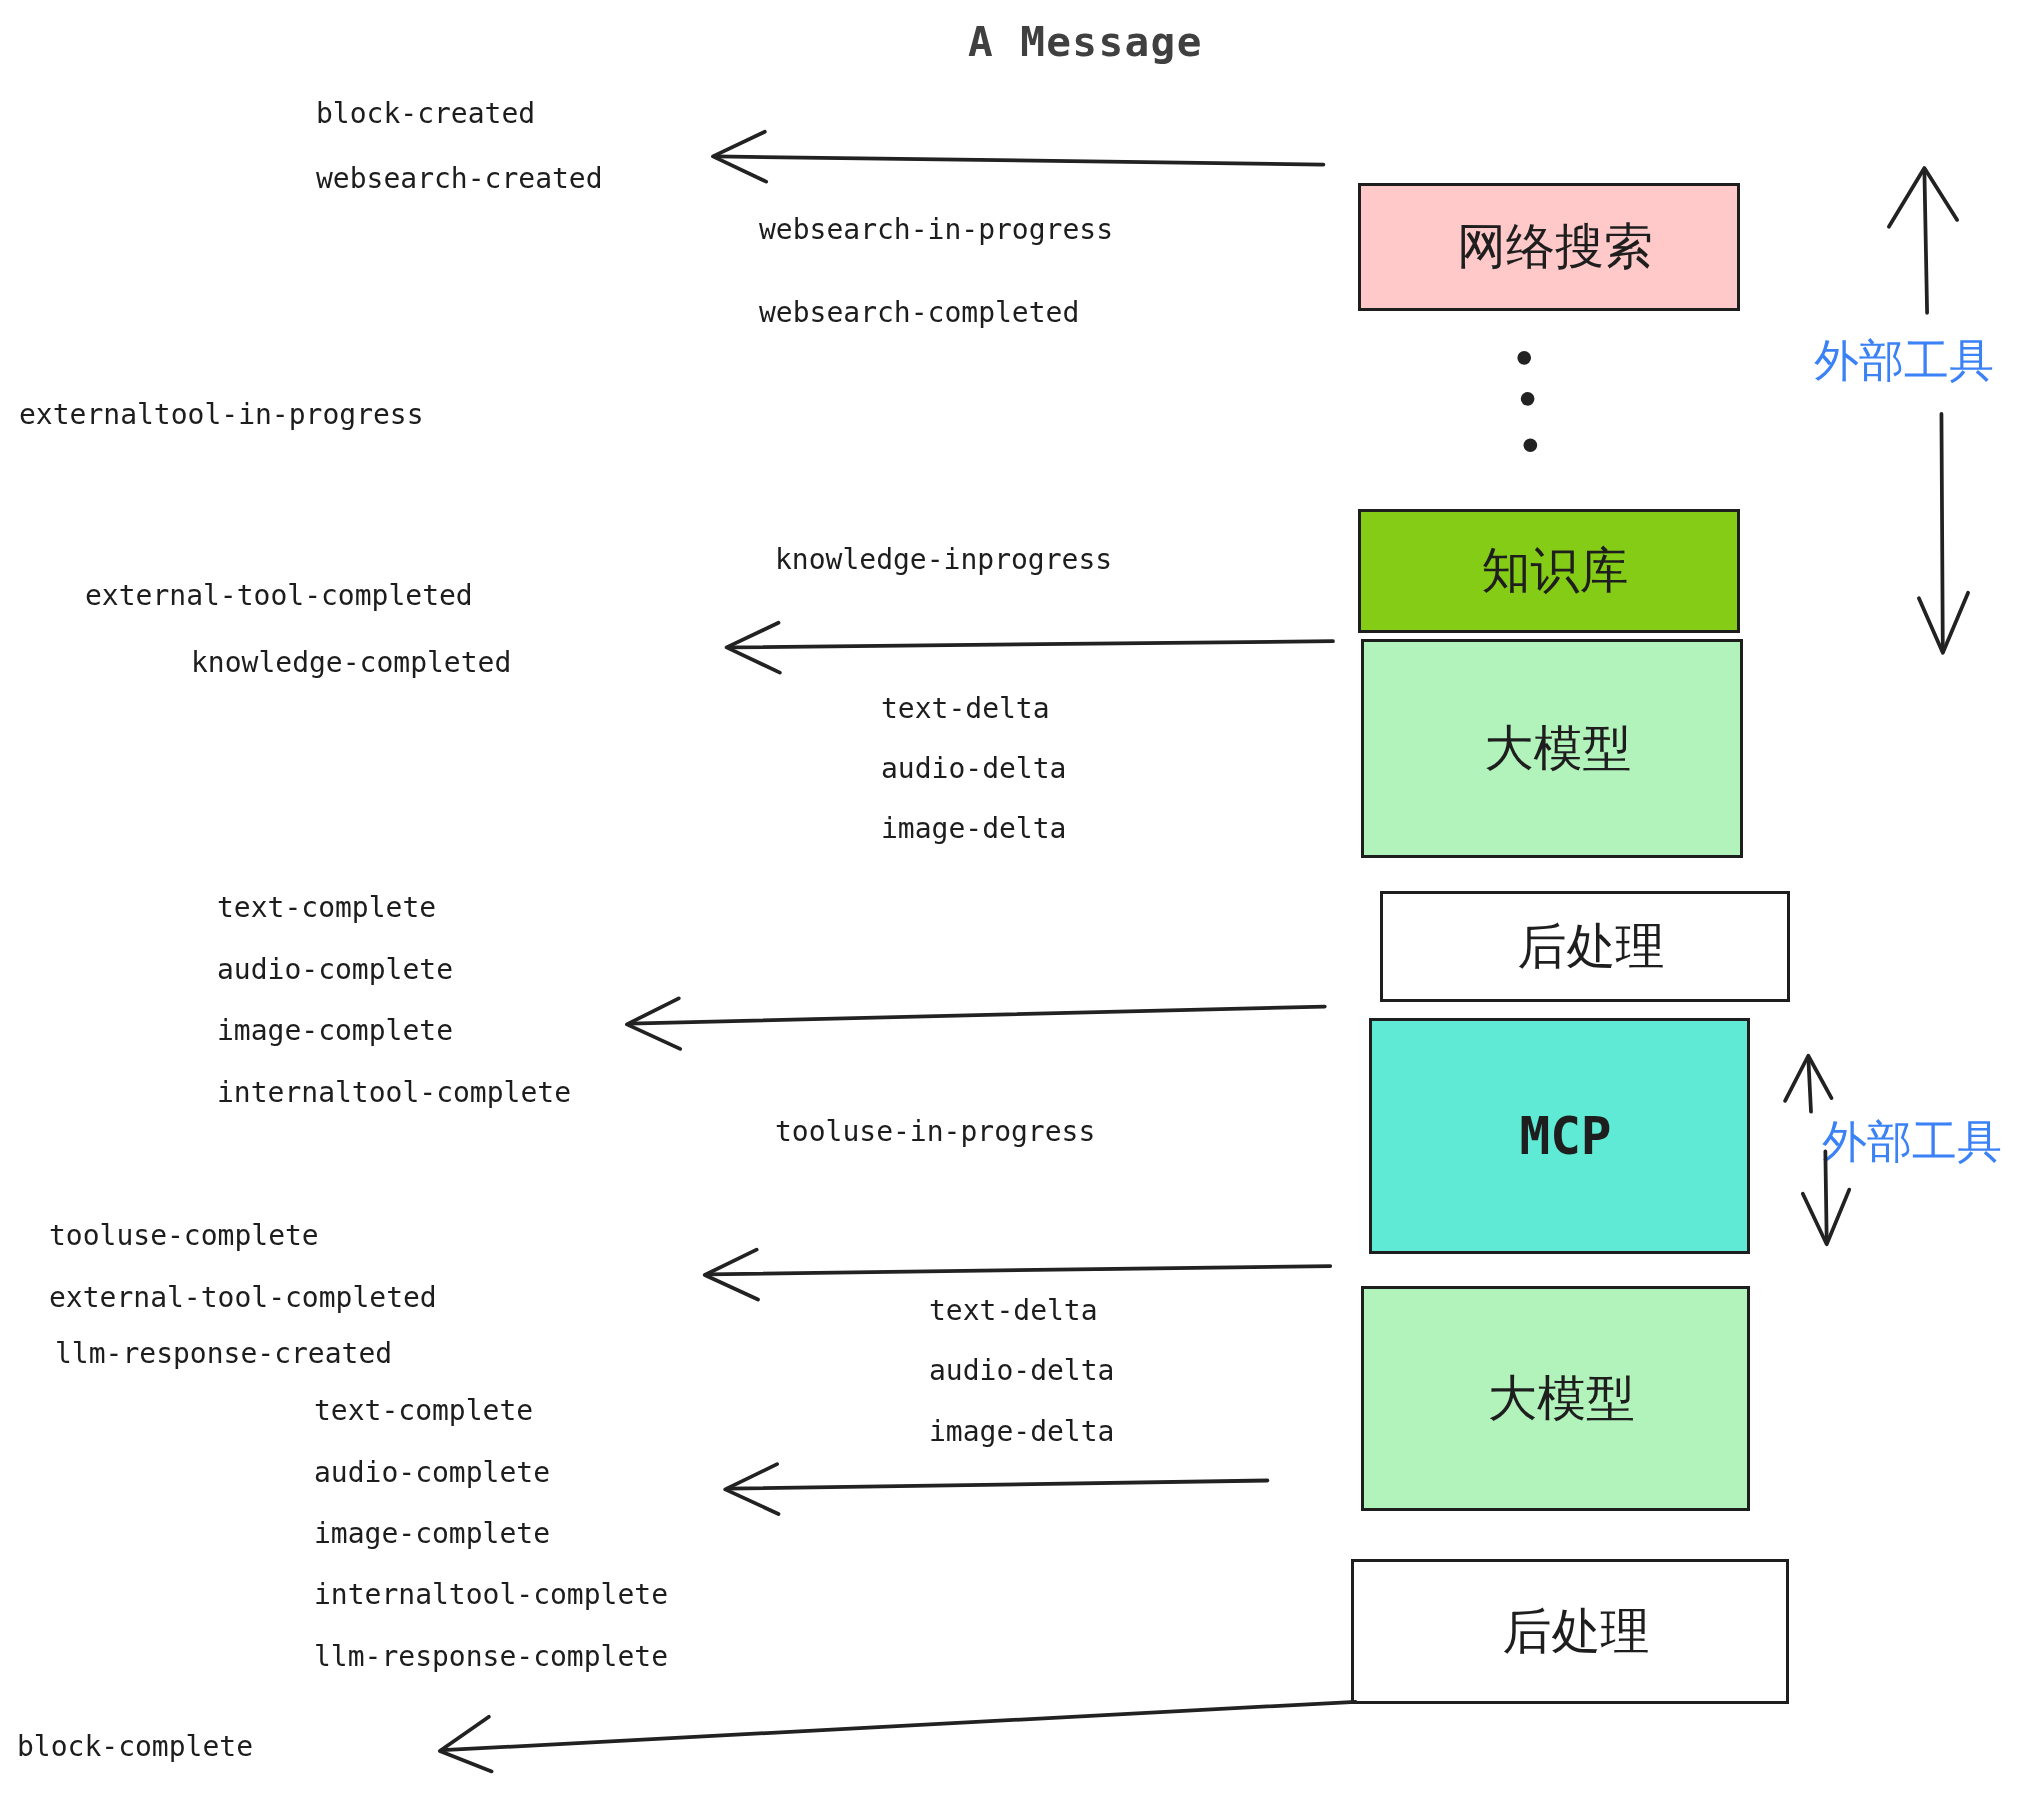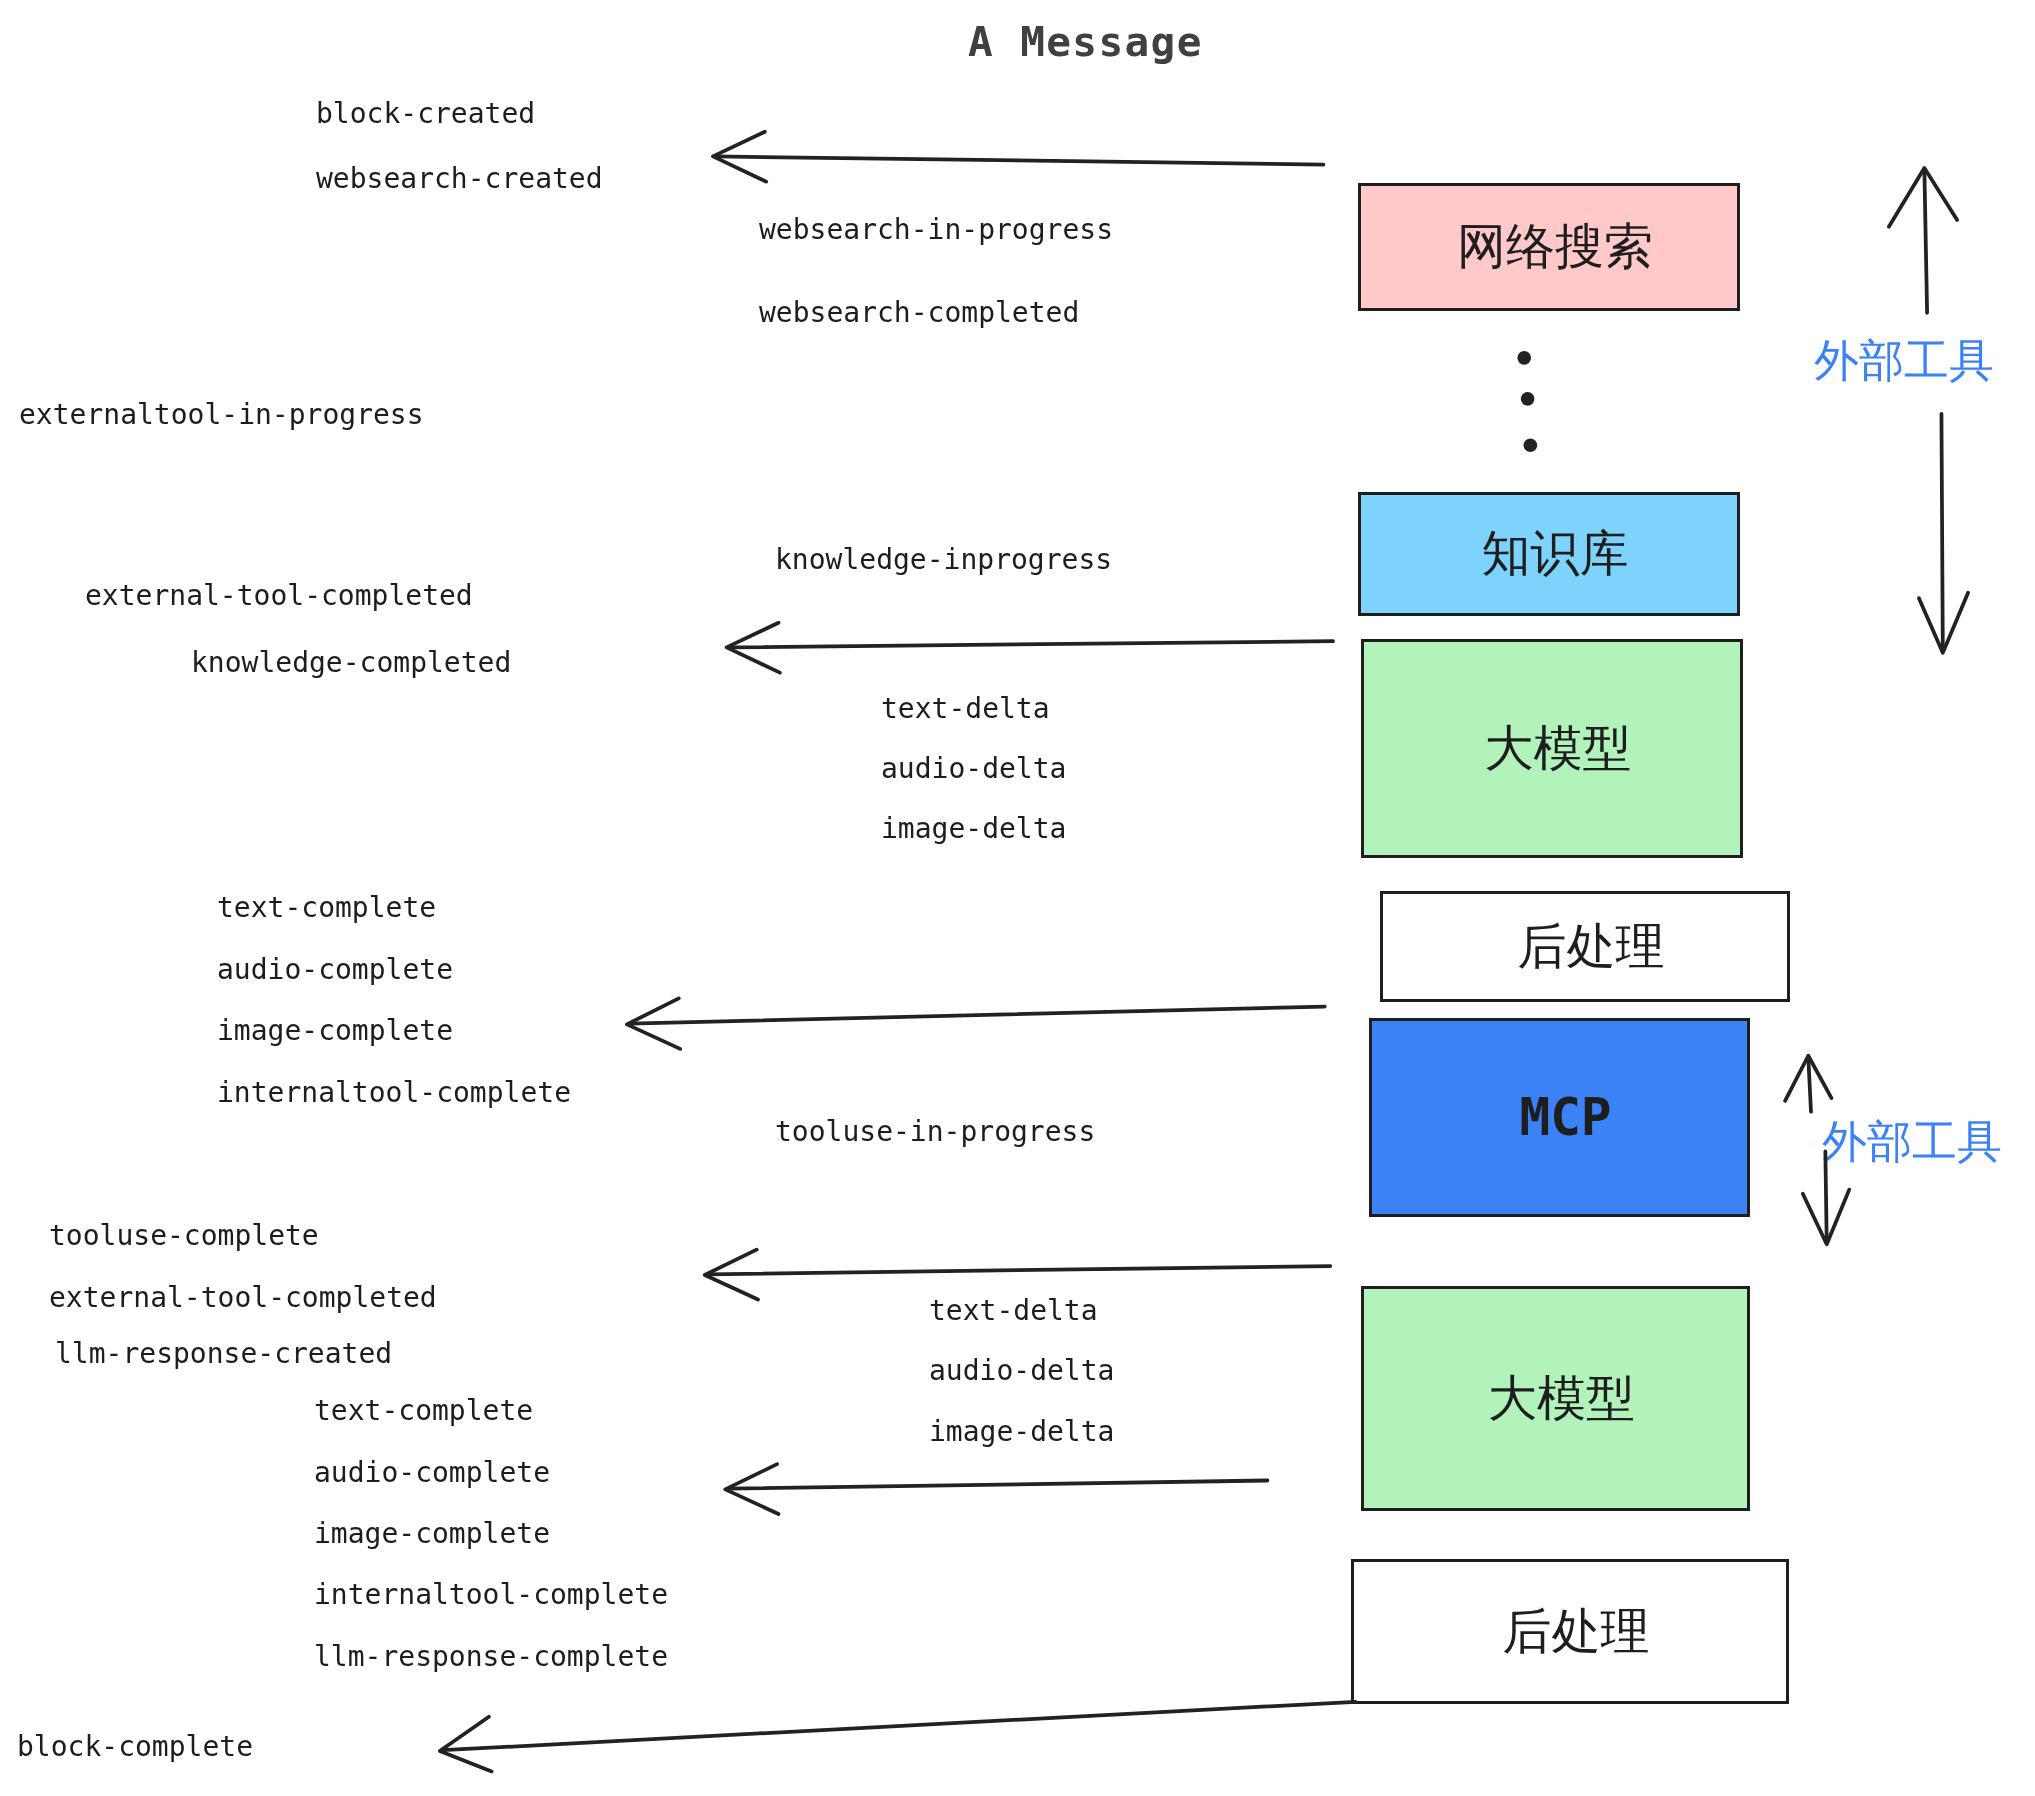--- a/index.html
+++ b/index.html
@@ -59,30 +59,30 @@
 <body>
 
 <div id="canvas">
 
   <div class="title" style="left:968px;top:18px;">A Message</div>
 
   <div id="nodes-layer">
       <div class="node" style="left: 1358px; top: 183px; width: 382px; height: 128px; background: rgb(255, 201, 201);">
         <span class="node-label">网络搜索</span>
       </div>
-      <div class="node" style="left: 1358px; top: 492px; width: 382px; height: 124px; background: #7dd3fc;">
+      <div class="node" style="left: 1358px; top: 509px; width: 382px; height: 124px; background: #84cc16;">
         <span class="node-label">知识库</span>
       </div>
       <div class="node" style="left: 1361px; top: 639px; width: 382px; height: 219px; background: rgb(178, 242, 187);">
         <span class="node-label">大模型</span>
       </div>
       <div class="node" style="left: 1380px; top: 891px; width: 410px; height: 111px; background: rgb(255, 255, 255);">
         <span class="node-label">后处理</span>
       </div>
-      <div class="node mcp" style="left: 1369px; top: 1018px; width: 381px; height: 199px; background: #3b82f6;">
+      <div class="node mcp" style="left: 1369px; top: 1018px; width: 381px; height: 236px; background: #5eead4;">
         <span class="node-label">MCP</span>
       </div>
       <div class="node" style="left: 1361px; top: 1286px; width: 389px; height: 225px; background: rgb(178, 242, 187);">
         <span class="node-label">大模型</span>
       </div>
       <div class="node" style="left: 1351px; top: 1559px; width: 438px; height: 145px; background: rgb(255, 255, 255);">
         <span class="node-label">后处理</span>
       </div>
     </div>
   <div id="events-layer">

